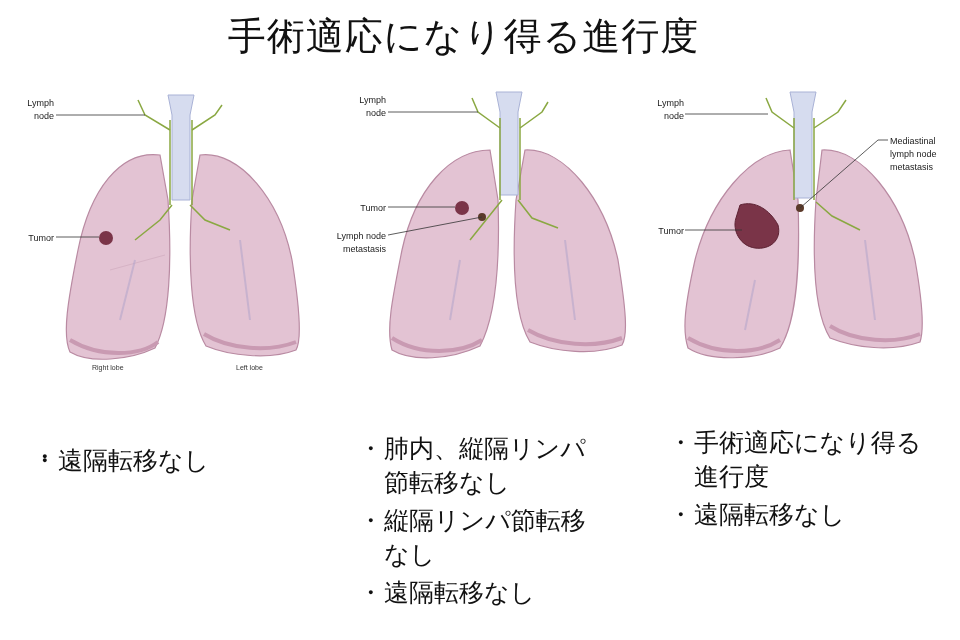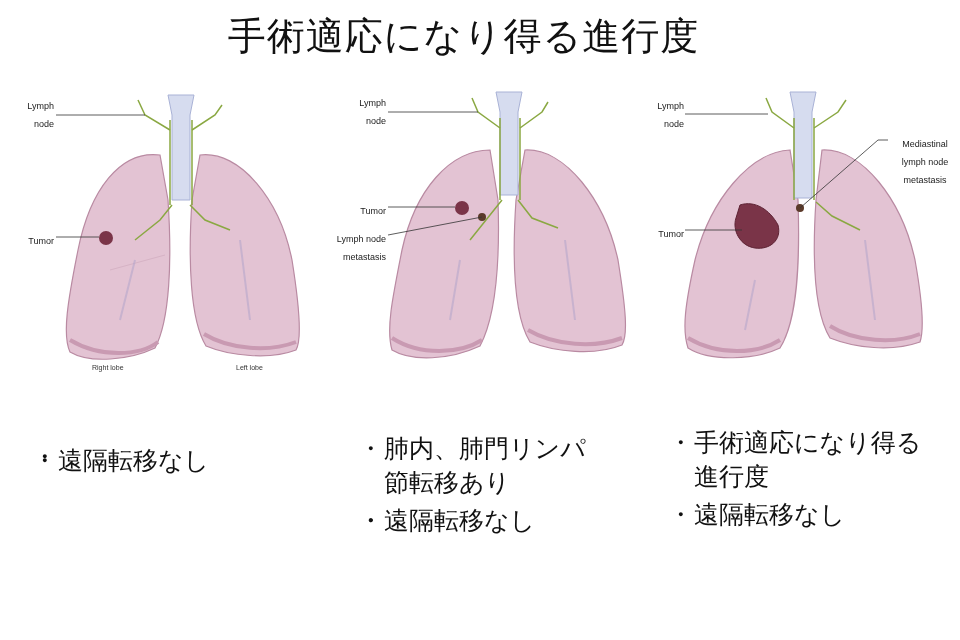--- a/index.html
+++ b/index.html
@@ -1,20 +1,20 @@
 <!DOCTYPE html>
 <html><head>
 <meta charset="utf-8">
 <style>
   html,body{margin:0;padding:0;background:#ffffff;}
   body{width:960px;height:640px;position:relative;overflow:hidden;font-family:"DejaVu Sans","Liberation Sans",sans-serif;color:#111;}
   .title{position:absolute;left:0;top:4px;width:927px;text-align:center;font-size:38px;letter-spacing:1px;font-weight:normal;line-height:64px;}
   .panel{position:absolute;top:80px;width:320px;height:300px;}
   .panel svg{position:absolute;left:0;top:0;}
-  .lbl{position:absolute;font-family:"Liberation Sans",sans-serif;font-size:9px;line-height:18px;color:#222;}
+  .lbl{position:absolute;font-family:"Liberation Sans",sans-serif;font-size:9px;line-height:13px;color:#222;}
   .lbl.r{text-align:right;}
   .lobe{position:absolute;font-family:"Liberation Sans",sans-serif;font-size:7px;color:#333;}
   .bullets{position:absolute;list-style:none;margin:0;padding:0;font-size:25px;line-height:34px;}
   .bullets li{position:relative;padding-left:30px;margin-bottom:4px;}
   .bullets li .dot{position:absolute;left:4px;top:0;width:20px;text-align:center;}
 </style>
 </head>
 <body>
 
 <div class="title">手術適応になり得る進行度</div>
@@ -110,32 +110,32 @@
     <g>
         <circle cx="160" cy="128" r="4" fill="#5b3a2a"></circle>
       </g>
     <line x1="45" y1="34" x2="128" y2="34" stroke="#333" stroke-width="0.8"></line>
     <line x1="45" y1="150" x2="102" y2="150" stroke="#333" stroke-width="0.8"></line>
     <path d="M160 128 L 238 60 L 248 60" fill="none" stroke="#333" stroke-width="0.8"></path>
   </svg>
   <div class="lbl r" style="left:-6px;top:17px;width:50px;white-space:pre-line;">Lymph
 node</div>
   <div class="lbl r" style="left:-6px;top:145px;width:50px;">Tumor</div>
-  <div class="lbl" style="left:250px;top:55px;width:70px;white-space:pre-line;text-align:center;">Mediastinal
+  <div class="lbl" style="left:250px;top:55px;width:70px;white-space:pre-line;">Mediastinal
 lymph node
 metastasis</div>
 </div>
 
 <ul class="bullets" style="left:28px;top:440px;width:310px;">
   <li><span class="dot">・</span></li>
   <li><span class="dot">・</span><span>遠隔転移なし</span></li>
 </ul>
 
 <ul class="bullets" style="left:354px;top:432px;width:250px;">
-  <li><span class="dot">・</span><span>肺内、肺門リンパ節転移あり</span></li>
-  <li><span class="dot">・</span></li>
+  <li><span class="dot">・</span><span>肺内、縦隔リンパ節転移なし</span></li>
+  <li><span class="dot">・</span><span>縦隔リンパ節転移なし</span></li>
   <li><span class="dot">・</span><span>遠隔転移なし</span></li>
 </ul>
 
 <ul class="bullets" style="left:664px;top:426px;width:260px;">
   <li><span class="dot">・</span><span>手術適応になり得る進行度</span></li>
   <li><span class="dot">・</span><span>遠隔転移なし</span></li>
 </ul>
 
 </body></html>

